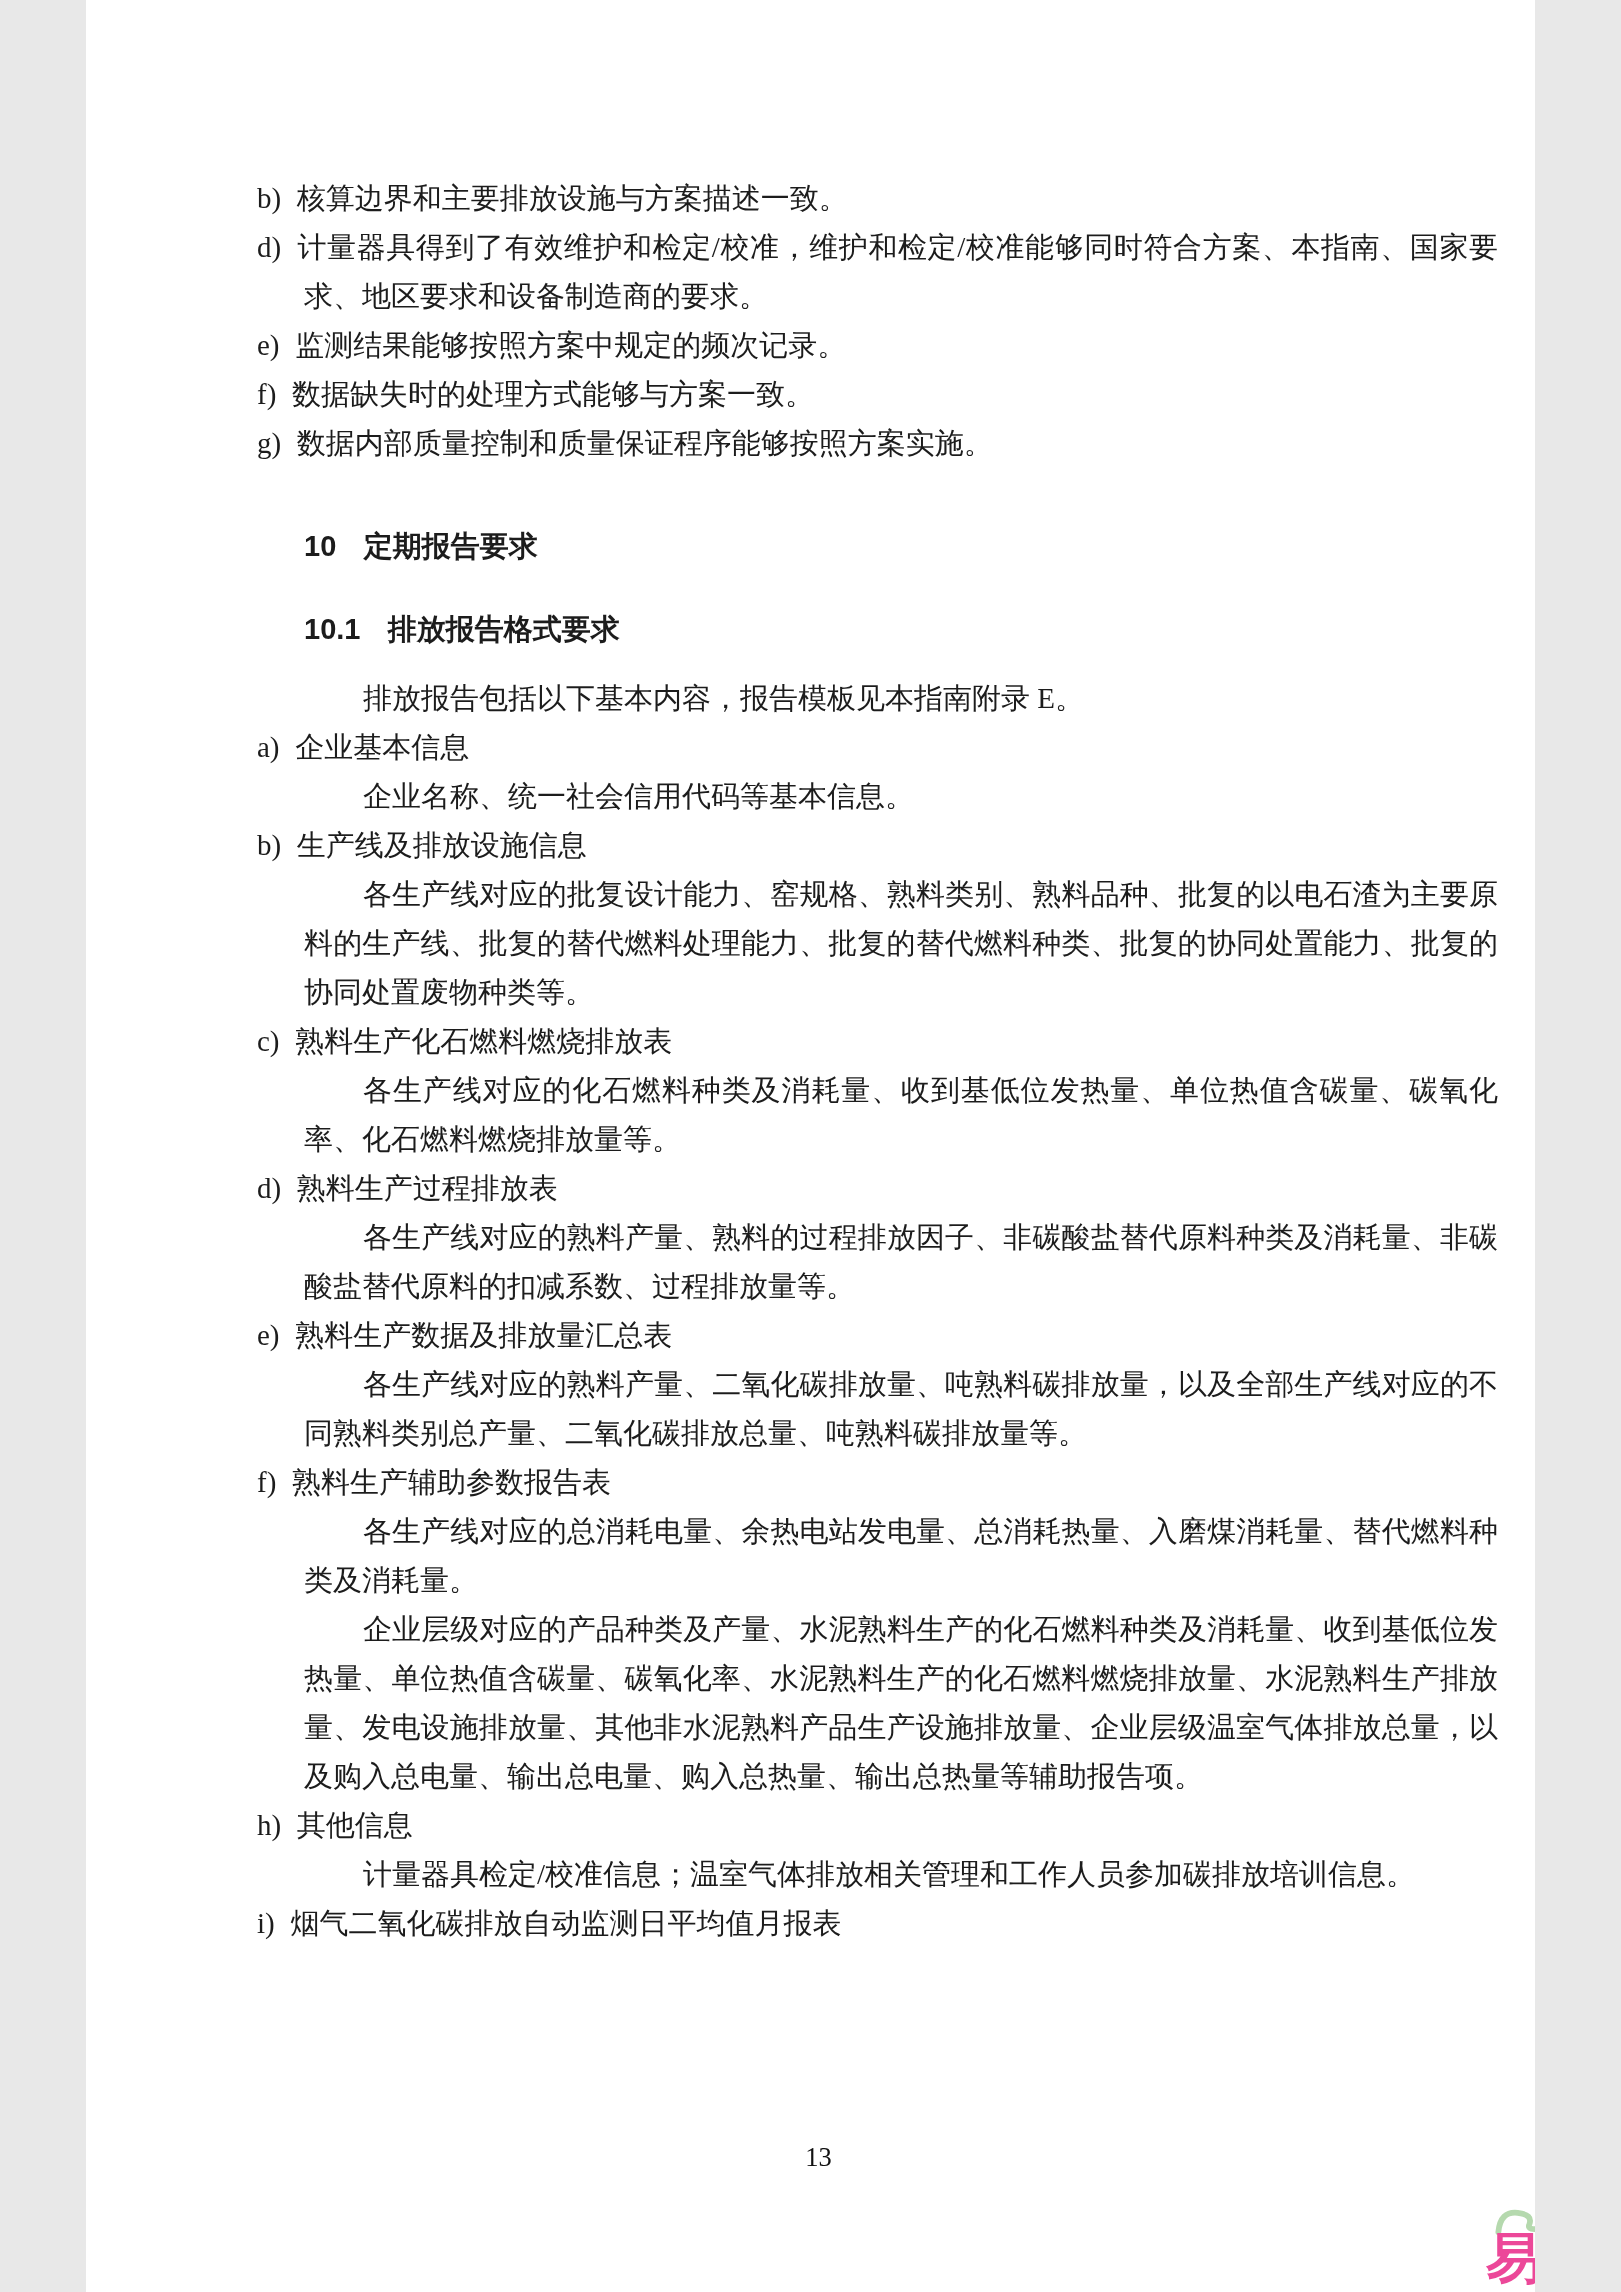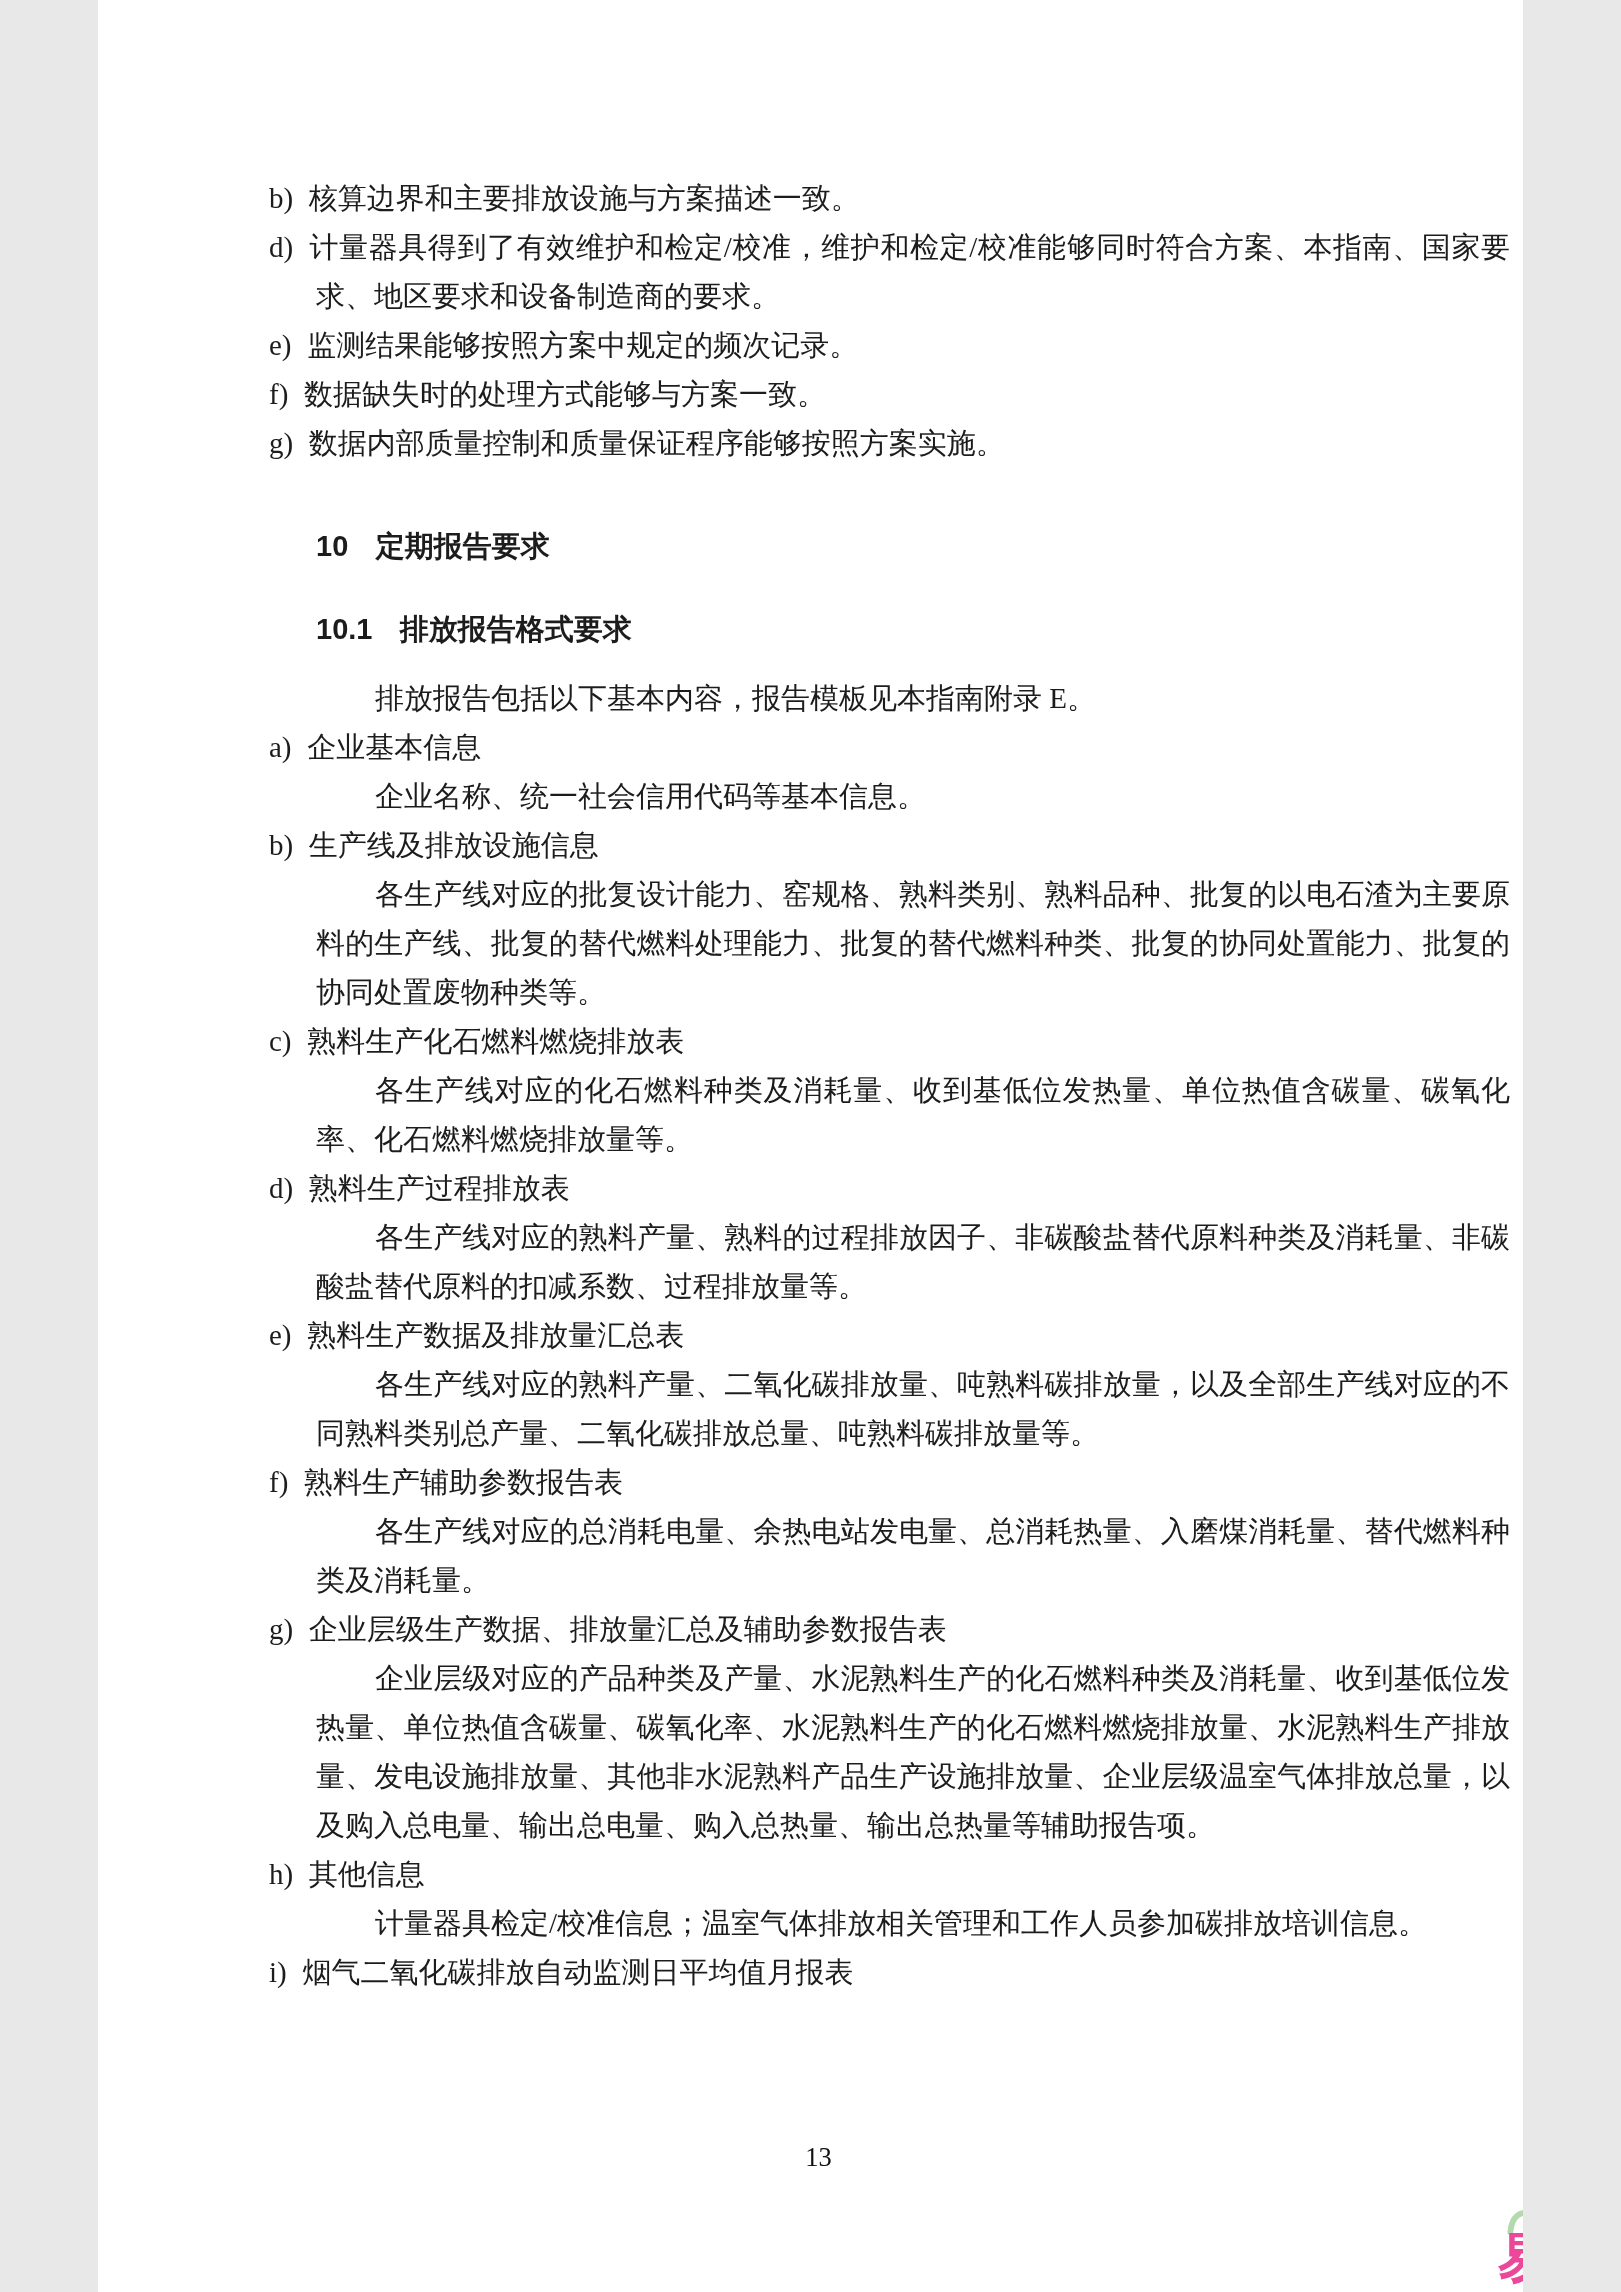--- a/index.html
+++ b/index.html
@@ -4,20 +4,21 @@
 <style>
   html,body { margin:0; padding:0; background:#e8e8e8; }
   .page {
     position:relative;
     width:1425px; height:2293px;
     margin:0 auto;
     background:#ffffff;
     overflow:hidden;
     font-family:"Liberation Serif","DejaVu Serif",serif;
     color:#1c1c1c;
+    padding-left:24px;
   }
   .content {
     position:absolute;
     left:218px; top:174px;
     width:1194px;
     font-size:29px;
     line-height:49px;
   }
   .content p, .content div, .content h2, .content h3 { margin:0; padding:0; }
 
@@ -119,21 +120,20 @@
 
     <div class="li"><span class="mk">d)</span><span class="lt">熟料生产过程排放表</span></div>
     <p class="para">各生产线对应的熟料产量、熟料的过程排放因子、非碳酸盐替代原料种类及消耗量、非碳酸盐替代原料的扣减系数、过程排放量等。</p>
 
     <div class="li"><span class="mk">e)</span><span class="lt">熟料生产数据及排放量汇总表</span></div>
     <p class="para">各生产线对应的熟料产量、二氧化碳排放量、吨熟料碳排放量，以及全部生产线对应的不同熟料类别总产量、二氧化碳排放总量、吨熟料碳排放量等。</p>
 
     <div class="li"><span class="mk">f)</span><span class="lt">熟料生产辅助参数报告表</span></div>
     <p class="para">各生产线对应的总消耗电量、余热电站发电量、总消耗热量、入磨煤消耗量、替代燃料种类及消耗量。</p>
 
-    <div class="li"><span class="mk">g)</span><span class="lt">企业层级生产数据、排放量汇总及辅助参数报告表</span></div>
     <p class="para">企业层级对应的产品种类及产量、水泥熟料生产的化石燃料种类及消耗量、收到基低位发热量、单位热值含碳量、碳氧化率、水泥熟料生产的化石燃料燃烧排放量、水泥熟料生产排放量、发电设施排放量、其他非水泥熟料产品生产设施排放量、企业层级温室气体排放总量，以及购入总电量、输出总电量、购入总热量、输出总热量等辅助报告项。</p>
 
     <div class="li"><span class="mk">h)</span><span class="lt">其他信息</span></div>
     <p class="para">计量器具检定/校准信息；温室气体排放相关管理和工作人员参加碳排放培训信息。</p>
 
     <div class="li"><span class="mk">i)</span><span class="lt">烟气二氧化碳排放自动监测日平均值月报表</span></div>
 
   </div>
 
   <div class="pagenum">13</div>

